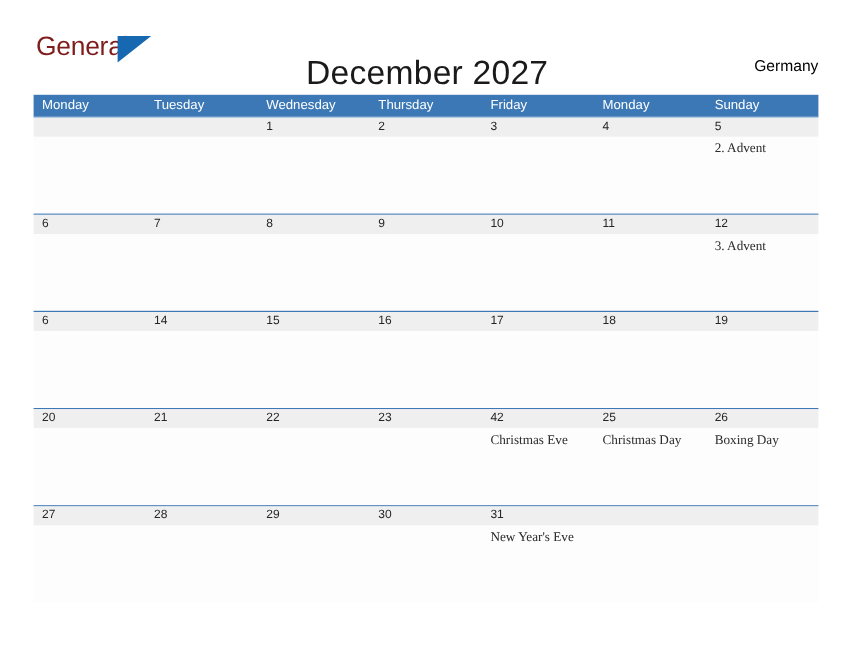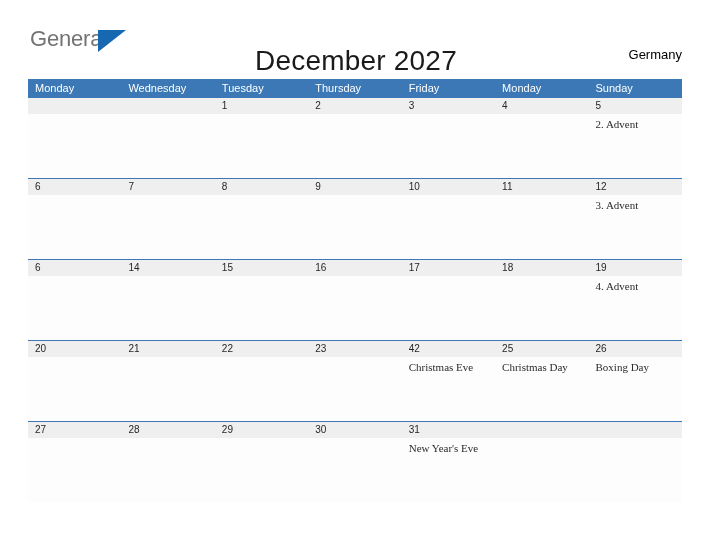--- a/index.html
+++ b/index.html
@@ -37,21 +37,21 @@
     left: 30px;
     top: 28px;
     width: 200px;
     height: 46px;
     line-height: 1;
     user-select: none;
   }
   .logo-row1 {
     position: relative;
     font-size: 22px;
-    color: #737373;
+    color: #7f1d1d;
     letter-spacing: -0.2px;
     height: 24px;
   }
   .logo-general {
     display: inline-block;
     vertical-align: top;
   }
   .logo-flag {
     position: absolute;
     left: 68px;
@@ -176,22 +176,22 @@
     <div class="cal-title">December 2027</div>
 
     <div class="country">Germany</div>
 
   </div>
 
   <div class="calendar">
 
     <div class="weekday-row">
       <div class="weekday-cell">Monday</div>
+      <div class="weekday-cell">Tuesday</div>
       <div class="weekday-cell">Wednesday</div>
-      <div class="weekday-cell">Tuesday</div>
       <div class="weekday-cell">Thursday</div>
       <div class="weekday-cell">Friday</div>
       <div class="weekday-cell">Monday</div>
       <div class="weekday-cell">Sunday</div>
     </div>
 
     <div class="week-row">
       <div class="daynum-band">
         <div class="daynum-cell"></div>
         <div class="daynum-cell"></div>
@@ -243,21 +243,20 @@
         <div class="daynum-cell">18</div>
         <div class="daynum-cell">19</div>
       </div>
       <div class="event-band">
         <div class="event-cell"></div>
         <div class="event-cell"></div>
         <div class="event-cell"></div>
         <div class="event-cell"></div>
         <div class="event-cell"></div>
         <div class="event-cell"></div>
-        <div class="event-cell">4. Advent</div>
       </div>
     </div>
 
     <div class="week-row">
       <div class="daynum-band">
         <div class="daynum-cell">20</div>
         <div class="daynum-cell">21</div>
         <div class="daynum-cell">22</div>
         <div class="daynum-cell">23</div>
         <div class="daynum-cell">42</div>

